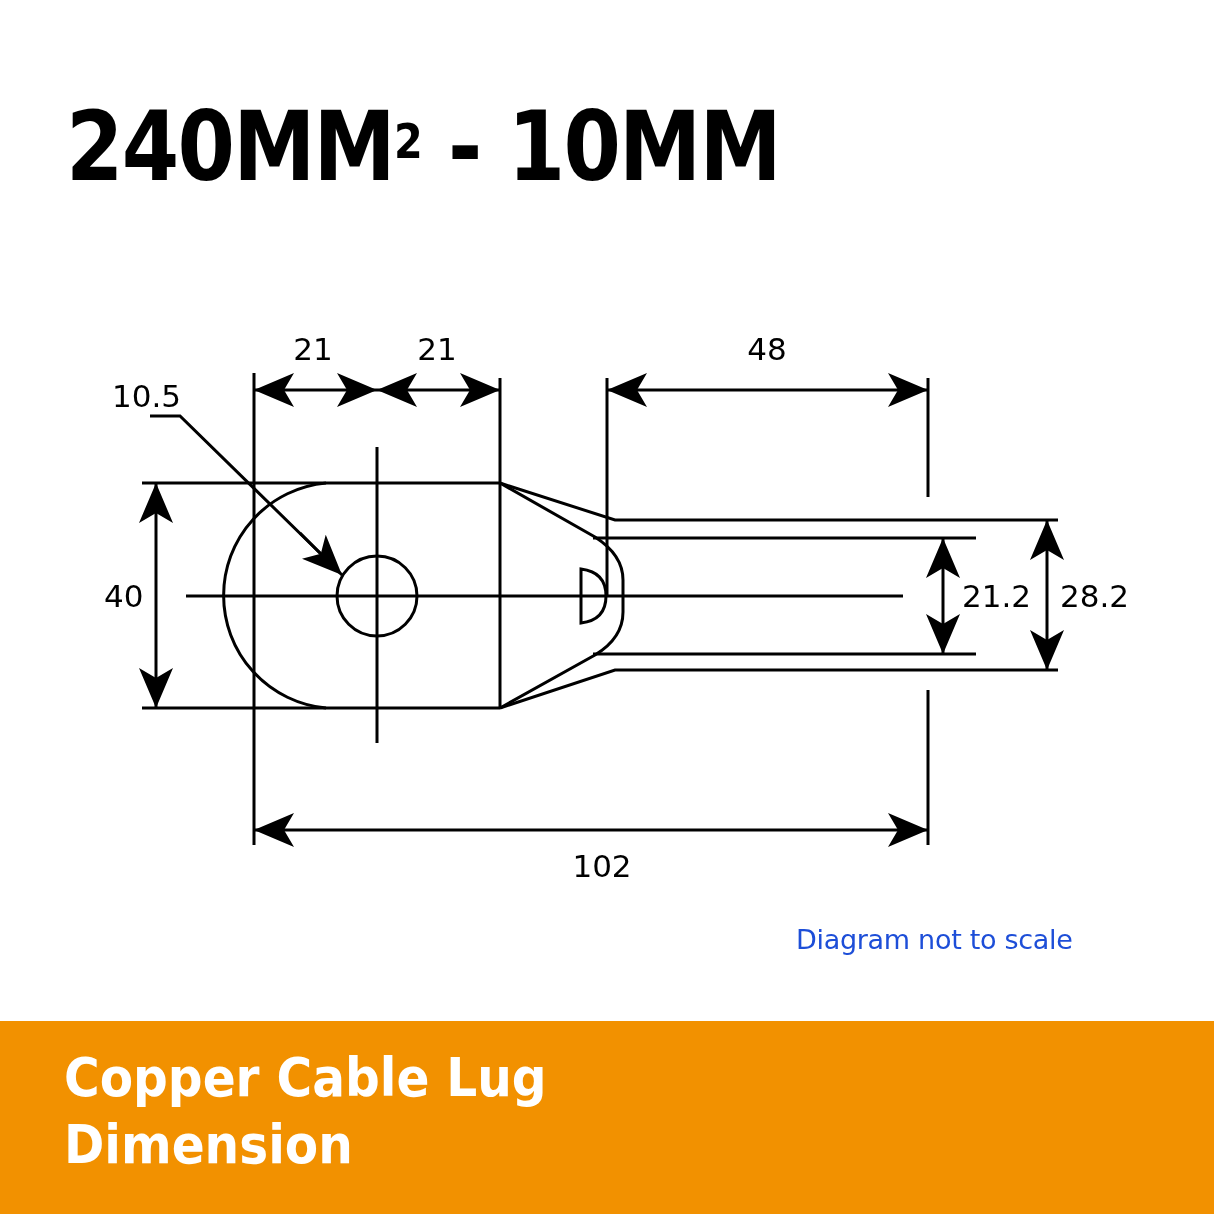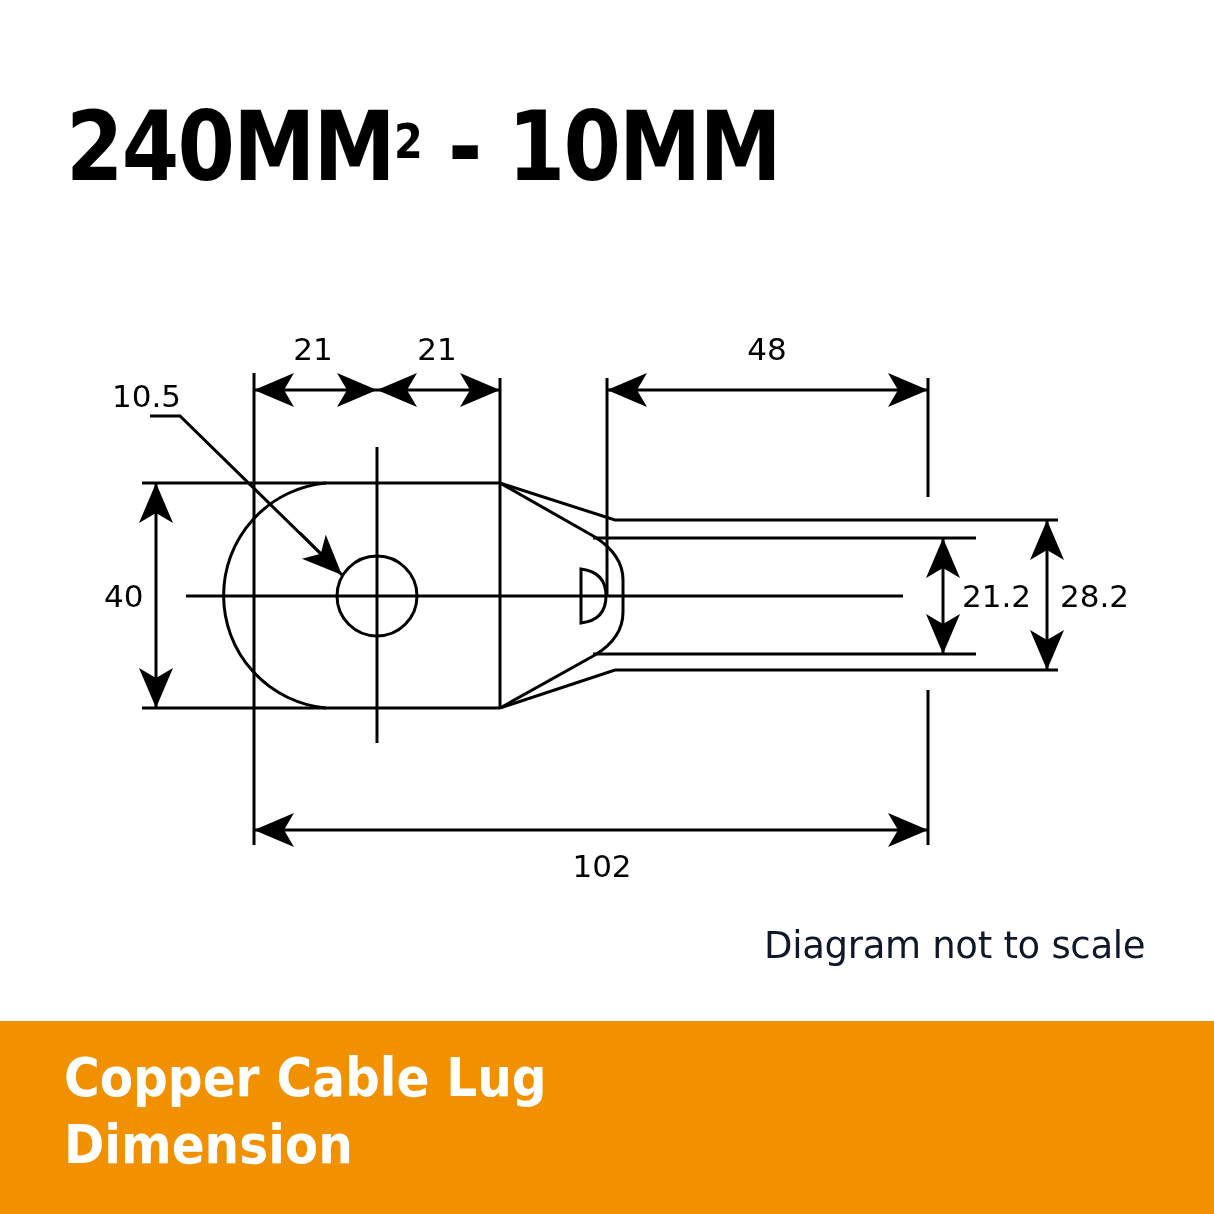--- a/index.html
+++ b/index.html
@@ -8,22 +8,22 @@
       position: absolute; left: 66px; top: 92px;
       font-family: "DejaVu Sans", sans-serif; font-weight: bold;
       font-size: 96px; line-height: 110px; color: #000;
       letter-spacing: -2px; transform: scaleX(0.86); transform-origin: left top;
       white-space: nowrap;
     }
     .title sup { font-size: 48px; vertical-align: top; position: relative; top: -6px; }
     svg.drawing { position: absolute; left: 0; top: 0; }
     .dim { font-family: "DejaVu Sans", sans-serif; font-size: 31px; fill: #000; }
     .note {
-      position: absolute; left: 764px; top: 924px;
-      font-family: "DejaVu Sans", sans-serif; font-size: 37px; color: #0f172a;
+      position: absolute; left: 796px; top: 924px;
+      font-family: "DejaVu Sans", sans-serif; font-size: 27px; color: #1d4ed8;
       white-space: nowrap; letter-spacing: -0.3px;
     }
     .band {
       position: absolute; left: 0; top: 1021px; width: 1214px; height: 193px;
       background: #f29100;
     }
     .band-text {
       position: absolute; left: 64px; top: 1044px;
       font-family: "DejaVu Sans", sans-serif; font-weight: bold;
       font-size: 54px; line-height: 67px; color: #ffffff;

